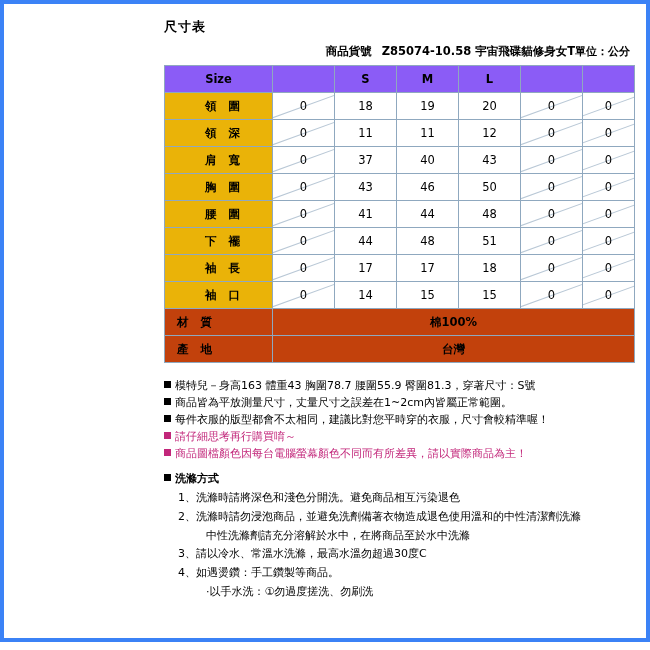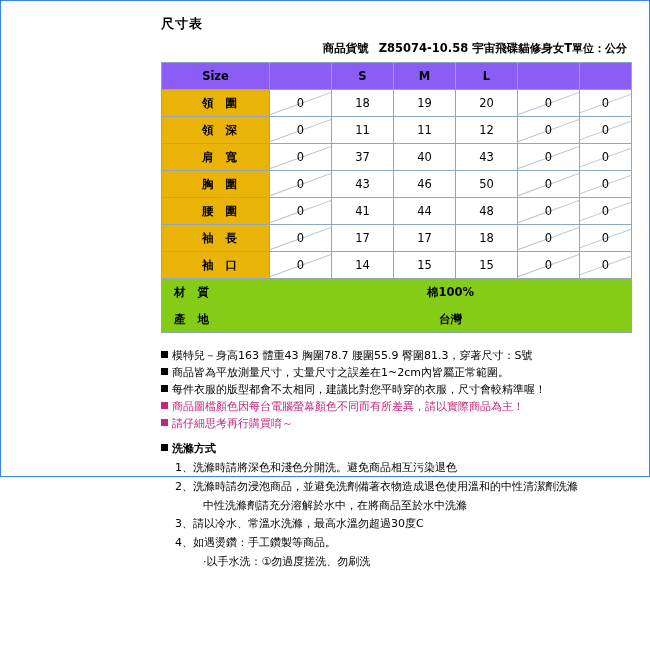--- a/index.html
+++ b/index.html
@@ -11,23 +11,23 @@
     height: 650px;
     background: #ffffff;
     font-family: "DejaVu Sans", "Liberation Sans", sans-serif;
     font-size: 11px;
     color: #000000;
     overflow: hidden;
   }
   .page {
     position: relative;
     width: 650px;
-    height: 477px;
+    height: 642px;
     box-sizing: border-box;
-    border: 1px solid #3b82f6;
+    border: 4px solid #3b82f6;
   }
   .inner {
     position: absolute;
     left: 160px;
     top: 14px;
     width: 470px;
   }
   .doc-title {
     font-size: 13px;
     font-weight: bold;
@@ -96,21 +96,21 @@
     height: 1px;
     background: #b9c8d6;
     transform: rotate(-20deg);
     transform-origin: center;
     z-index: 1;
   }
   .vcell {
     background: #ffffff;
   }
   .footer-row td {
-    background: #84cc16;
+    background: #c2410c;
     font-weight: bold;
   }
   .footer-label {
     letter-spacing: 4px;
     text-align: left !important;
     padding-left: 12px !important;
     font-weight: bold;
     background: #dff2f2;
   }
   .notes {
@@ -273,20 +273,38 @@
           <td class="diag">
               <span class="slash"></span>
               <span class="val">0</span>
             </td>
           <td class="diag">
               <span class="slash"></span>
               <span class="val">0</span>
             </td>
         </tr>
 
+        <tr>
+          <td class="rowlabel">下 襬</td>
+          <td class="diag">
+              <span class="slash"></span>
+              <span class="val">0</span>
+            </td>
+          <td class="vcell">44</td>
+          <td class="vcell">48</td>
+          <td class="vcell">51</td>
+          <td class="diag">
+              <span class="slash"></span>
+              <span class="val">0</span>
+            </td>
+          <td class="diag">
+              <span class="slash"></span>
+              <span class="val">0</span>
+            </td>
+        </tr>
 
 
         <tr>
           <td class="rowlabel">袖 長</td>
           <td class="diag">
               <span class="slash"></span>
               <span class="val">0</span>
             </td>
           <td class="vcell">17</td>
           <td class="vcell">17</td>
@@ -340,25 +358,25 @@
       <div class="note">
         <span class="bullet"></span>
         <span>商品皆為平放測量尺寸，丈量尺寸之誤差在1~2cm內皆屬正常範圍。</span>
       </div>
       <div class="note">
         <span class="bullet"></span>
         <span>每件衣服的版型都會不太相同，建議比對您平時穿的衣服，尺寸會較精準喔！</span>
       </div>
       <div class="note pink">
         <span class="bullet"></span>
+        <span>請仔細思考再行購買唷～</span>
+      </div>
+      <div class="note pink">
+        <span class="bullet"></span>
         <span>商品圖檔顏色因每台電腦螢幕顏色不同而有所差異，請以實際商品為主！</span>
-      </div>
-      <div class="note pink">
-        <span class="bullet"></span>
-        <span>請仔細思考再行購買唷～</span>
       </div>
 
       <div class="wash-head">
         <span class="bullet"></span>
         <span>洗滌方式</span>
       </div>
 
       <div class="wash-list">
         <div class="ind1">1、洗滌時請將深色和淺色分開洗。避免商品相互污染退色</div>
         <div class="ind1">2、洗滌時請勿浸泡商品，並避免洗劑備著衣物造成退色使用溫和的中性清潔劑洗滌</div>

